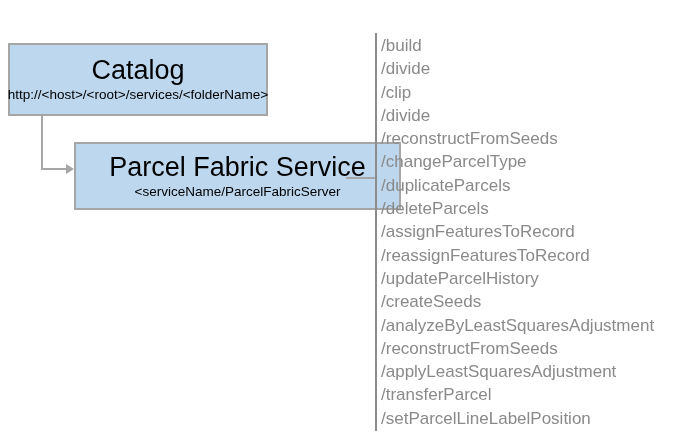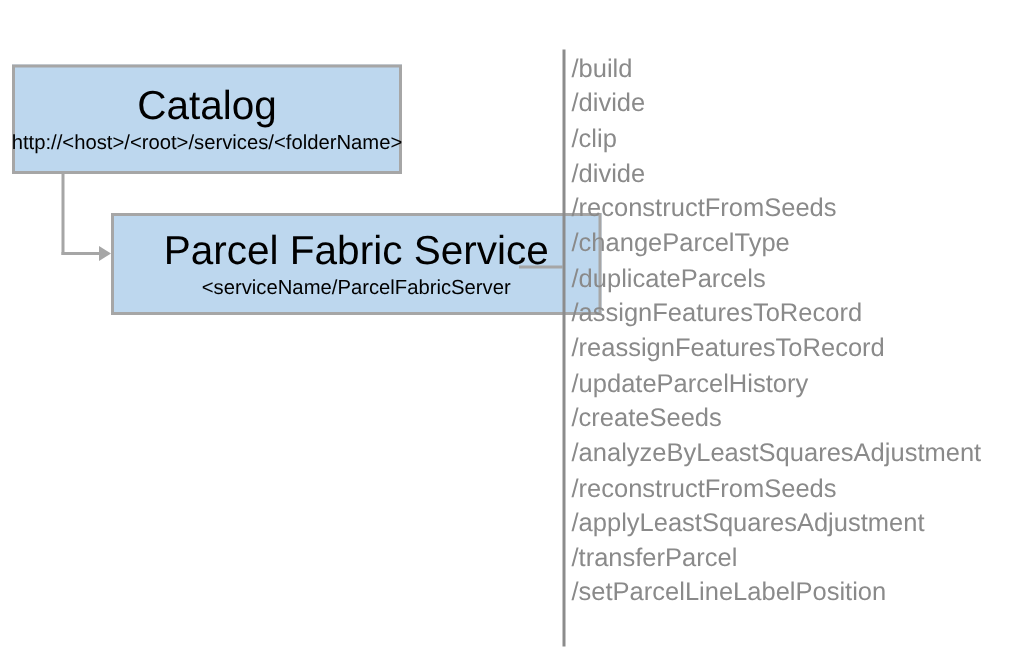--- a/index.html
+++ b/index.html
@@ -98,20 +98,21 @@
   <div class="divider"></div>
 
   <div class="endpoints">
       <div class="endpoint">/build</div>
       <div class="endpoint">/divide</div>
       <div class="endpoint">/clip</div>
       <div class="endpoint">/divide</div>
       <div class="endpoint">/reconstructFromSeeds</div>
       <div class="endpoint">/changeParcelType</div>
       <div class="endpoint">/duplicateParcels</div>
+      <div class="endpoint">/deleteParcels</div>
       <div class="endpoint">/assignFeaturesToRecord</div>
       <div class="endpoint">/reassignFeaturesToRecord</div>
       <div class="endpoint">/updateParcelHistory</div>
       <div class="endpoint">/createSeeds</div>
       <div class="endpoint">/analyzeByLeastSquaresAdjustment</div>
       <div class="endpoint">/reconstructFromSeeds</div>
       <div class="endpoint">/applyLeastSquaresAdjustment</div>
       <div class="endpoint">/transferParcel</div>
       <div class="endpoint">/setParcelLineLabelPosition</div>
     </div>

